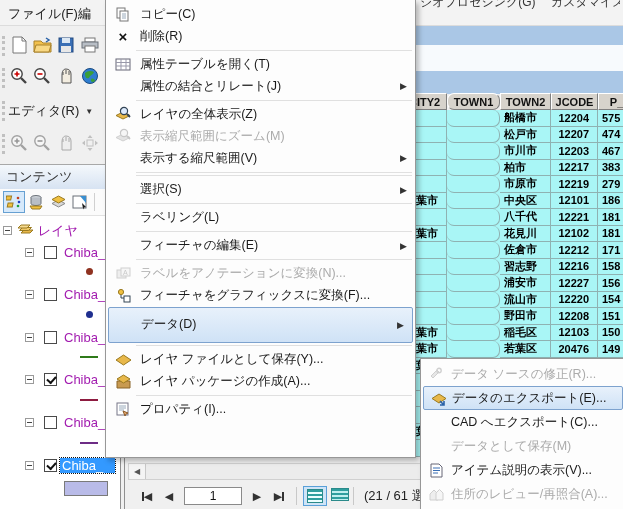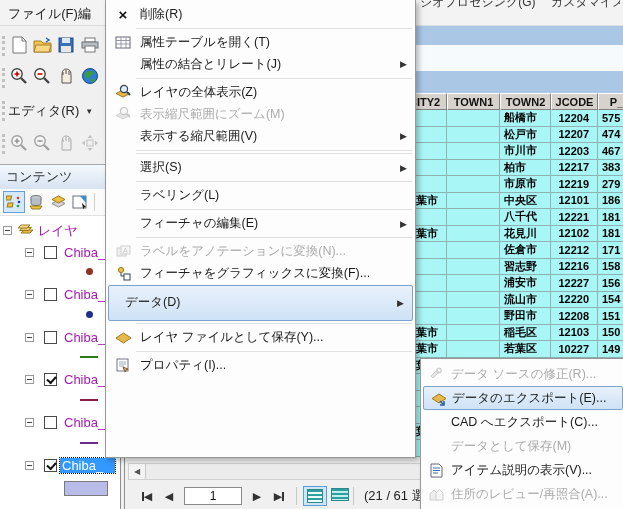--- a/index.html
+++ b/index.html
@@ -40,21 +40,21 @@
 
   
   .attwin { position:absolute; left:124px; top:17px; width:499px; height:492px; background:#f0f0f0; border-left:1px solid #909090; border-top:1px solid #909090; }
   .band { position:absolute; left:125px; width:498px; }
   .thead { position:absolute; left:382px; top:93px; height:17px; display:flex; }
   .th { height:17px; background:#d7d3cc; border:1px solid #808080; border-top-color:#fff; border-left-color:#fff; font-size:11px; font-weight:bold; color:#111; display:flex; align-items:center; justify-content:center; overflow:hidden; white-space:nowrap; }
   .th.c0 { justify-content:flex-start; padding-left:26px; }
   .tbody { position:absolute; left:382px; top:110px; }
   .trow { display:flex; height:16.5px; }
   .tc { height:16.5px; border-right:1px solid #8fb2b2; border-bottom:1px solid #8fb2b2; font-size:11px; font-weight:bold; color:#000; display:flex; align-items:center; overflow:hidden; white-space:nowrap; }
-  .c0 { width:65px; } .c1 { width:53px; } .c2 { width:51px; } .c3 { width:47px; } .c4 { width:45px; }
+  .c0 { width:65px; } .c1 { width:53px;border-radius:7px; } .c2 { width:51px; } .c3 { width:47px; } .c4 { width:45px; }
   .tc.c0 { padding-left:34px; } .tc.c2 { padding-left:4px;text-align:center; } .tc.c3 { justify-content:flex-end; padding-right:8px; } .tc.c4 { padding-left:4px; }
   .hidden-rows { position:absolute; left:126px; top:93px; width:256px; height:364px; }
   .hscroll { position:absolute; left:128px; top:463px; width:492px; height:17px; background:#ececec; border:1px solid #d0d0d0; display:flex; }
   .hs-btn { width:17px; height:15px; background:#f4f4f4; border-right:1px solid #c8c8c8; font-size:8px; color:#555; display:flex; align-items:center; justify-content:center; }
   .navbar { position:absolute; left:128px; top:483px; width:495px; height:26px; background:#f0f0f0; display:flex; align-items:center; }
   .nav-btn { display:flex; align-items:center; justify-content:center; width:22px; height:20px; font-size:11px; color:#333; }
   .nav-btn .bar { width:2px; height:9px; background:#333; }
   .rec-input { width:58px; height:18px; background:#fff; border:1px solid #8a8a8a; font-size:12px; text-align:center; line-height:16px; color:#111; margin:0 4px; }
   .nav-sep { width:1px; height:18px; background:#c8c8c8; margin:0 6px; }
   .viewico { width:20px; height:16px; position:relative; }
@@ -62,21 +62,21 @@
   .stripes { width:100%; height:100%; background:repeating-linear-gradient(#2e9e9e 0 2px,#eafefe 2px 4px); border:1px solid #2a8a8a; }
   .stripes2 { width:18px; height:13px; background:repeating-linear-gradient(#2e9e9e 0 2px,#bfefef 2px 4px); border:1px solid #2a8a8a; margin-left:4px; }
   .sel-count { font-size:13px; color:#222; margin-left:4px; white-space:nowrap; }
 
   
   .cmenu { position:absolute; left:105px; top:0; width:311px; height:458px; background:#fdfdfd; border:1px solid #979797; border-top:none; box-shadow:3px 3px 5px rgba(0,0,0,.25); padding-top:3px; z-index:10; }
   .mi { position:relative; height:22px; display:flex; align-items:center; font-size:12.5px; color:#1a1a1a; padding-left:34px; white-space:nowrap; }
   .mi.dis { color:#ababab; }
   .mi .mic { position:absolute; left:7px; top:2px; width:20px; height:18px; display:flex; align-items:center; justify-content:center; }
   .mi .arr { position:absolute; right:8px; font-size:9px; color:#333; }
-  .mi.hl { background:linear-gradient(#e8f1fb,#cfe2f6); border:1px solid #7da2ce; border-radius:2px; margin:0 2px; padding-left:16px; height:36px; }
+  .mi.hl { background:linear-gradient(#e8f1fb,#cfe2f6); border:1px solid #7da2ce; border-radius:2px; margin:0 2px; padding-left:32px; height:36px; }
   .msep { height:1px; background:#e0e0e0; margin:2.5px 3px 2.5px 30px; }
   .xmark { font-size:15px; font-weight:bold; color:#111; }
 
   
   .smenu { position:absolute; left:420px; top:358px; width:206px; height:158px; background:#fdfdfd; border:1px solid #979797; box-shadow:3px 3px 5px rgba(0,0,0,.25); padding-top:3px; z-index:11; }
   .smi { position:relative; height:24px; display:flex; align-items:center; font-size:12.5px; color:#1a1a1a; padding-left:30px; white-space:nowrap; }
   .smi.dis { color:#ababab; }
   .smi .mic { position:absolute; left:5px; top:3px; width:20px; height:18px; display:flex; align-items:center; justify-content:center; }
   .smi.hl { background:linear-gradient(#e8f1fb,#cfe2f6); border:1px solid #7da2ce; border-radius:2px; margin:0 2px; padding-left:28px; }
 </style>
@@ -212,21 +212,21 @@
         <span class="tc c1"></span>
         <span class="tc c2">稲毛区</span>
         <span class="tc c3">12103</span>
         <span class="tc c4">150</span>
       </div>
 
       <div class="trow" style="background:#a9f6f6;">
         <span class="tc c0">葉市</span>
         <span class="tc c1"></span>
         <span class="tc c2">若葉区</span>
-        <span class="tc c3">10227</span>
+        <span class="tc c3">20476</span>
         <span class="tc c4">149</span>
       </div>
 
       <div class="trow" style="background:#a9f6f6;">
         <span class="tc c0">葉市</span>
         <span class="tc c1"></span>
         <span class="tc c2">美浜区</span>
         <span class="tc c3">12106</span>
         <span class="tc c4">146</span>
       </div>
@@ -469,20 +469,30 @@
   <div class="lyr-label" style="left:64px;top:415px;width:41px;">Chiba_</div>
   <div class="sym-line" style="left:80px;top:442px;background:#6d2c86;"></div>
 
   <div class="expander" style="left:25px;top:461px;"></div>
   <div class="cbx on" style="left:44px;top:459px;"></div>
   <div class="lyr-label sel" style="left:60px;top:458px;width:55px;">Chiba_</div>
   <div class="sym-poly" style="left:64px;top:481px;background:#b9bbe8;"></div>
 
   <div class="cmenu">
     <div class="mi">
+      <span class="mic">
+          <svg width="14" height="15" viewBox="0 0 14 15">
+            <rect x="1" y="1" width="8" height="10" fill="#fff" stroke="#777"></rect>
+            <rect x="4" y="4" width="8" height="10" fill="#fff" stroke="#777"></rect>
+            <path d="M6 7h4M6 9h4M6 11h4" stroke="#9ab"></path>
+          </svg>
+        </span>
+      <span>コピー(C)</span>
+    </div>
+    <div class="mi">
       <span class="mic xmark">×</span>
       <span>削除(R)</span>
     </div>
     <div class="msep"></div>
     <div class="mi">
       <span class="mic">
           <svg width="16" height="13" viewBox="0 0 16 13">
             <rect x="1" y="1" width="14" height="11" fill="#fff" stroke="#667"></rect>
             <path d="M1 4.5h14M1 8h14M6 1v11M11 1v11" stroke="#99a"></path>
           </svg>
@@ -560,20 +570,29 @@
     </div>
     <div class="msep"></div>
     <div class="mi">
       <span class="mic">
           <svg width="17" height="14" viewBox="0 0 17 14">
             <path d="M8.5 2L16 7l-7.5 5L1 7z" fill="#e8b84a" stroke="#9a7a20"></path>
           </svg>
         </span>
       <span>レイヤ ファイルとして保存(Y)...</span>
     </div>
+    <div class="mi">
+      <span class="mic">
+          <svg width="17" height="15" viewBox="0 0 17 15">
+            <path d="M2 7h13v7H2z" fill="#c89a50" stroke="#8a6428"></path>
+            <path d="M8.5 1L15 5l-6.5 4L2 5z" fill="#e8b84a" stroke="#9a7a20"></path>
+          </svg>
+        </span>
+      <span>レイヤ パッケージの作成(A)...</span>
+    </div>
     <div class="msep"></div>
     <div class="mi">
       <span class="mic">
           <svg width="15" height="15" viewBox="0 0 15 15">
             <rect x="1" y="1" width="11" height="12" fill="#fff" stroke="#778"></rect>
             <path d="M3 4h7M3 6h7M3 8h5" stroke="#9ab"></path>
             <path d="M7 9l5 2-2 1-1 2z" fill="#e8a86a" stroke="#8a5a2a"></path>
           </svg>
         </span>
       <span>プロパティ(I)...</span>

